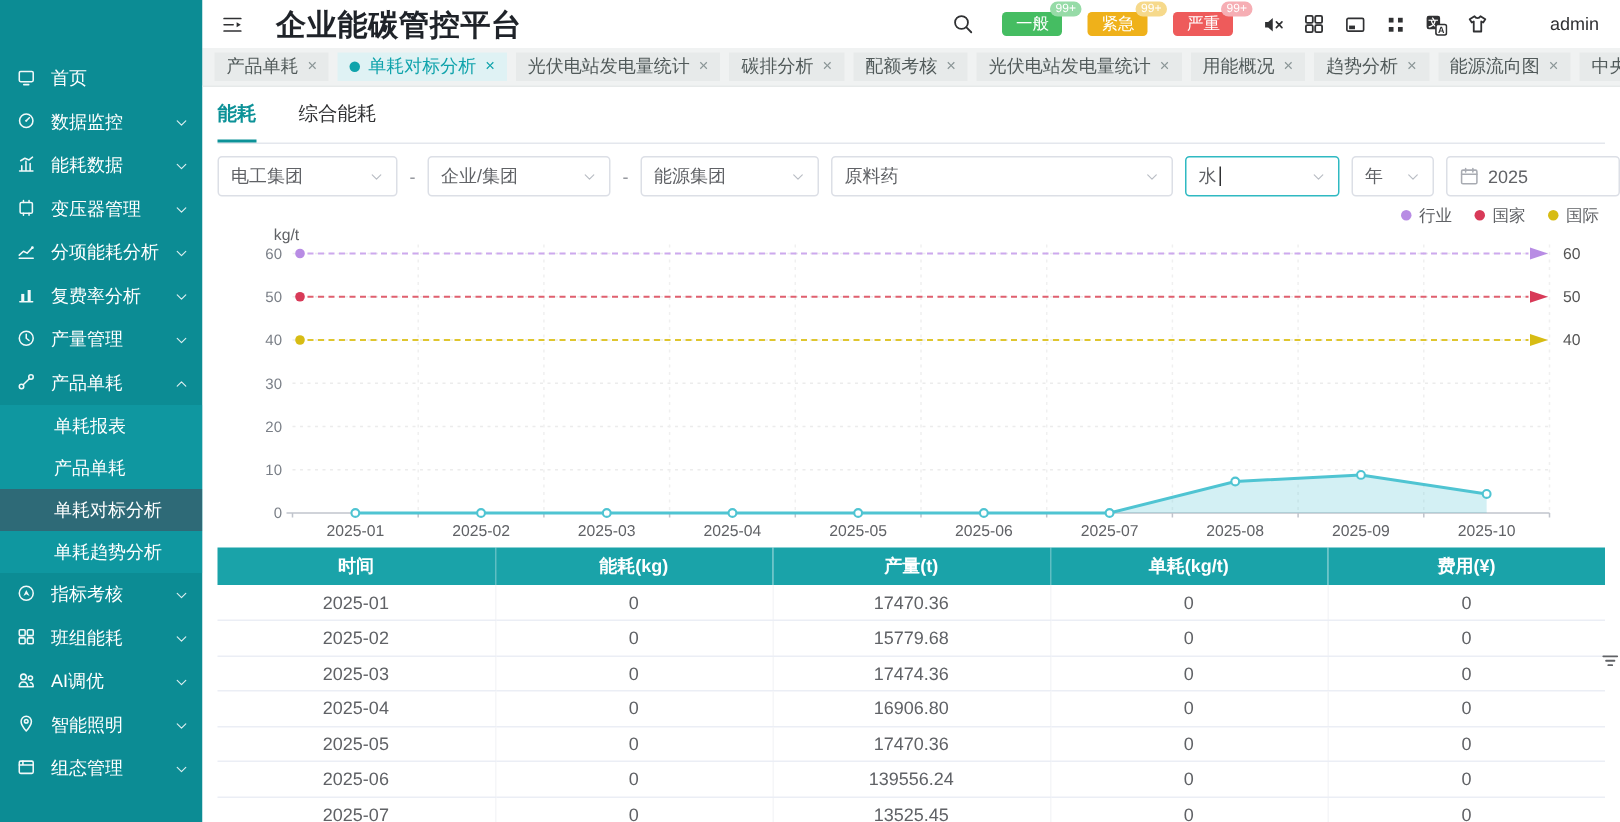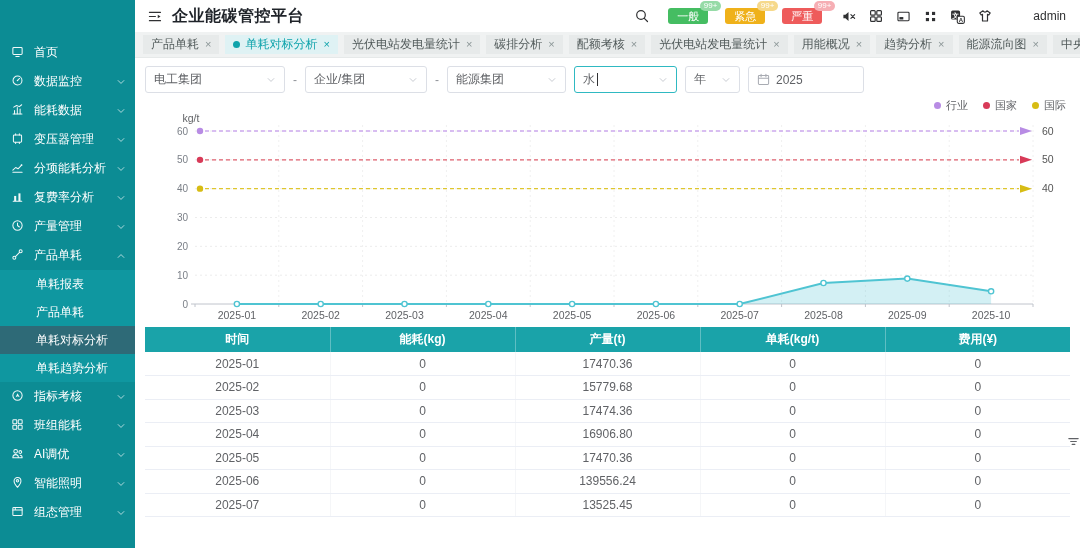--- a/index.html
+++ b/index.html
@@ -17,21 +17,21 @@
   .side-item .ic { width:15px; flex-shrink:0; opacity:.95; }
   .side-item .chev { margin-left:auto; opacity:.85; display:inline-flex; }
   .side-sub { background:#0F97A0; }
   .sub-item { height:28px; display:flex; align-items:center; padding-left:36px; font-size:12px; cursor:pointer; white-space:nowrap; }
   .sub-item.active { background:#2E6A77; }
 
   
   .main { flex:1; min-width:0; display:flex; flex-direction:column; }
 
   .topbar { height:32px; background:#fff; display:flex; align-items:center; padding:0 14px 0 12px; gap:10px; flex-shrink:0; }
-  .topbar h1 { font-size:16px; font-weight:bold; color:#1F2329; margin:0; letter-spacing:.5px; }
+  .topbar h1 { font-size:20px; font-weight:bold; color:#1F2329; margin:12px; letter-spacing:.5px; }
   .top-right { margin-left:auto; display:flex; align-items:center; gap:13px; }
   .tool-ic { display:inline-flex; align-items:center; cursor:pointer; }
   .badge { position:relative; color:#fff; font-size:11px; line-height:16px; padding:0 9px; border-radius:3px; cursor:pointer; }
   .badge .cnt { position:absolute; top:-7px; right:-13px; font-size:8px; line-height:10px; padding:0 4px; border-radius:6px; color:#fff; }
   .admin { font-size:12px; color:#303133; cursor:pointer;margin-left:28px; }
 
   .tabbar { height:26px; background:#F0F2F2; border-bottom:1px solid #E6E9E9; display:flex; align-items:center; gap:6px; padding:0 8px; overflow:hidden; white-space:nowrap; flex-shrink:0; }
   .tab { display:inline-flex; align-items:center; gap:5px; background:#E7EAEA; color:#515A5A; font-size:12px; line-height:19px; padding:0 8px; cursor:pointer; flex-shrink:0; }
   .tab .x { color:#8A9596; font-size:11px; margin-left:1px; }
   .tab.active { background:#DFF2F4; color:#0FA3AB; }
@@ -348,41 +348,53 @@
         <span class="tab">
           <span>能源流向图</span>
           <span class="x">×</span>
         </span>
         <span class="tab">
           <span>中央空调系统能效</span>
         </span>
       </div>
 
     <div class="content">
+      <div class="subtabs">
+          <span class="subtab active">能耗</span>
+          <span class="subtab">综合能耗</span>
+        </div>
       <div class="filters">
-          <div class="sel" style="width: 140px;">
+          <div class="sel" style="width: 120px;">
             <span class="val">电工集团</span>
             <span class="chev">
               <svg width="10" height="10" viewBox="0 0 14 14" fill="none">
                 <path d="M3 5l4 4 4-4" stroke="currentColor" stroke-width="1.1" stroke-linecap="round" stroke-linejoin="round"></path>
               </svg>
             </span>
           </div>
           <span class="dash">-</span>
           <div class="sel" style="width: 122px;">
             <span class="val">企业/集团</span>
             <span class="chev">
               <svg width="10" height="10" viewBox="0 0 14 14" fill="none">
                 <path d="M3 5l4 4 4-4" stroke="currentColor" stroke-width="1.1" stroke-linecap="round" stroke-linejoin="round"></path>
               </svg>
             </span>
           </div>
           <span class="dash">-</span>
           <div class="sel" style="width: 119px;">
             <span class="val">能源集团</span>
+            <span class="chev">
+              <svg width="10" height="10" viewBox="0 0 14 14" fill="none">
+                <path d="M3 5l4 4 4-4" stroke="currentColor" stroke-width="1.1" stroke-linecap="round" stroke-linejoin="round"></path>
+              </svg>
+            </span>
+          </div>
+          <div class="sel" style="width: 228px;">
+            <span class="val">原料药</span>
             <span class="chev">
               <svg width="10" height="10" viewBox="0 0 14 14" fill="none">
                 <path d="M3 5l4 4 4-4" stroke="currentColor" stroke-width="1.1" stroke-linecap="round" stroke-linejoin="round"></path>
               </svg>
             </span>
           </div>
           <div class="sel focus" style="width: 103px;">
             <span class="val">水<span class="caret"></span></span>
             <span class="chev">
               <svg width="10" height="10" viewBox="0 0 14 14" fill="none">

